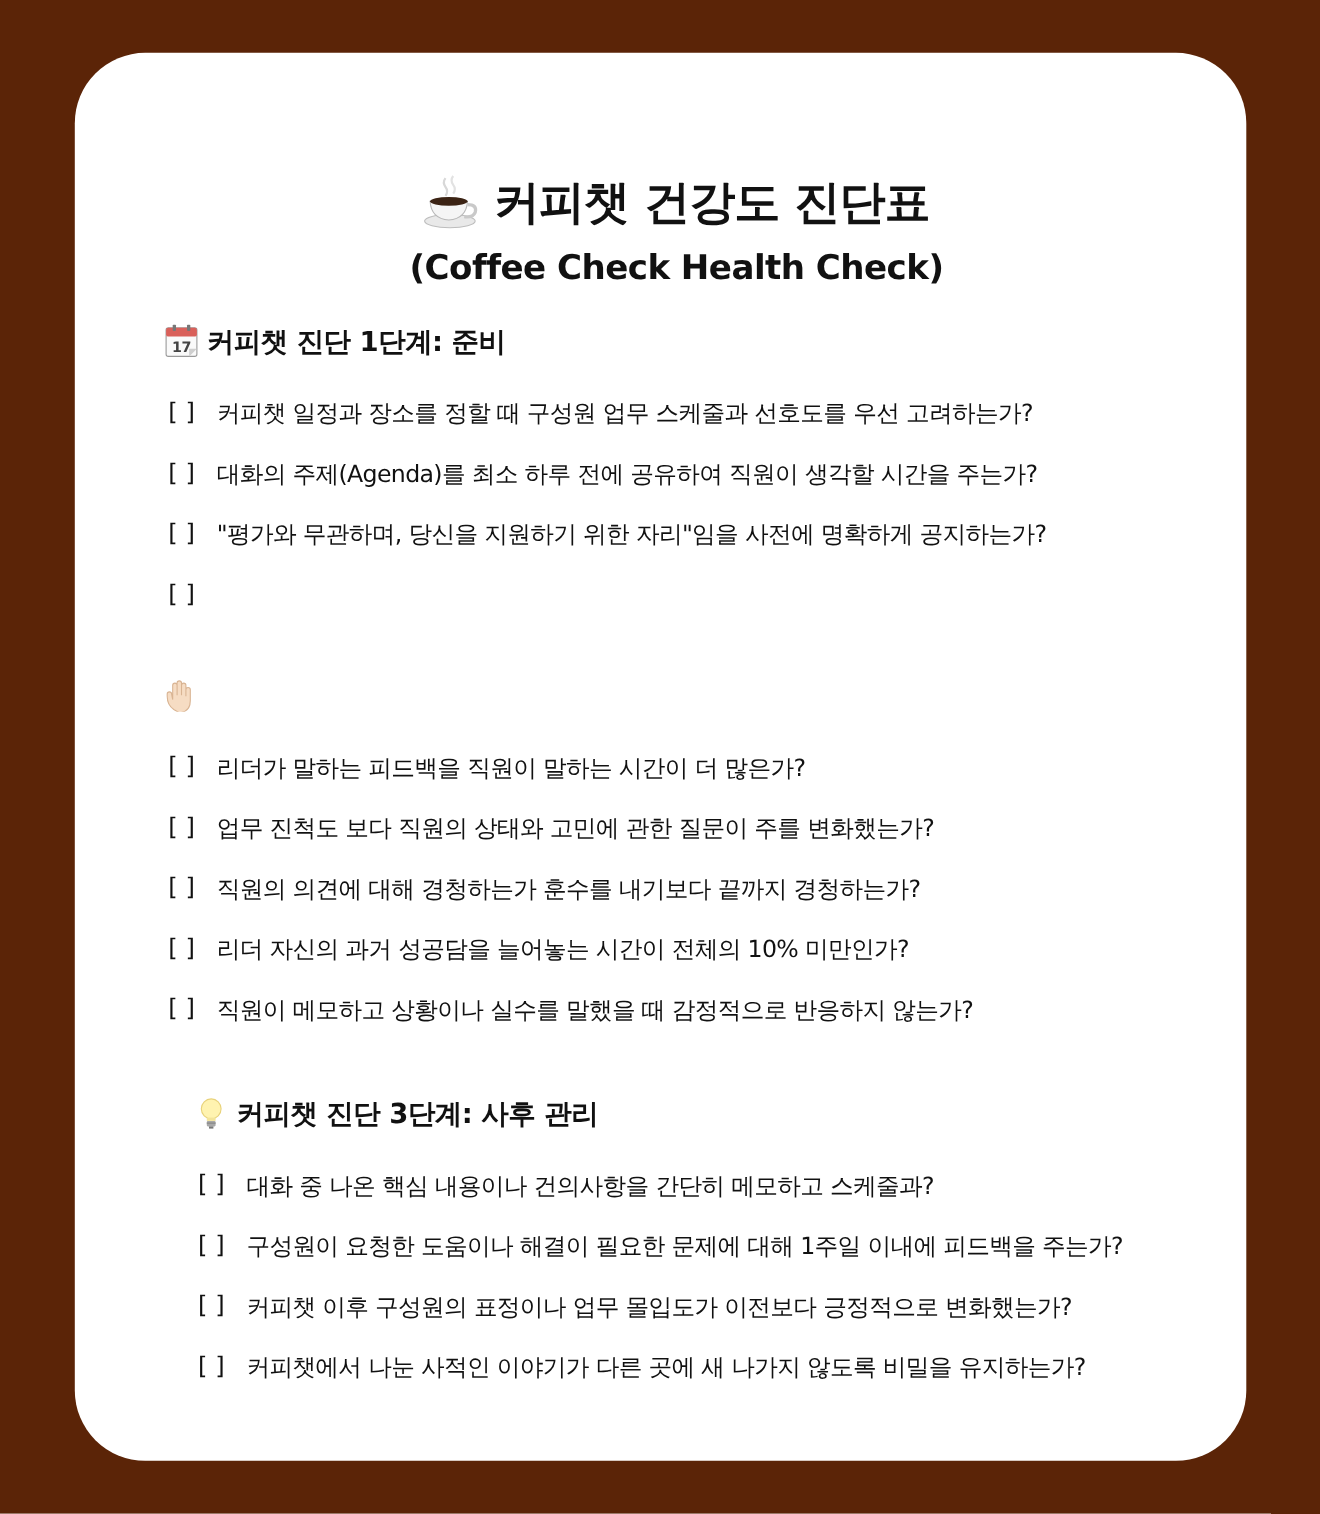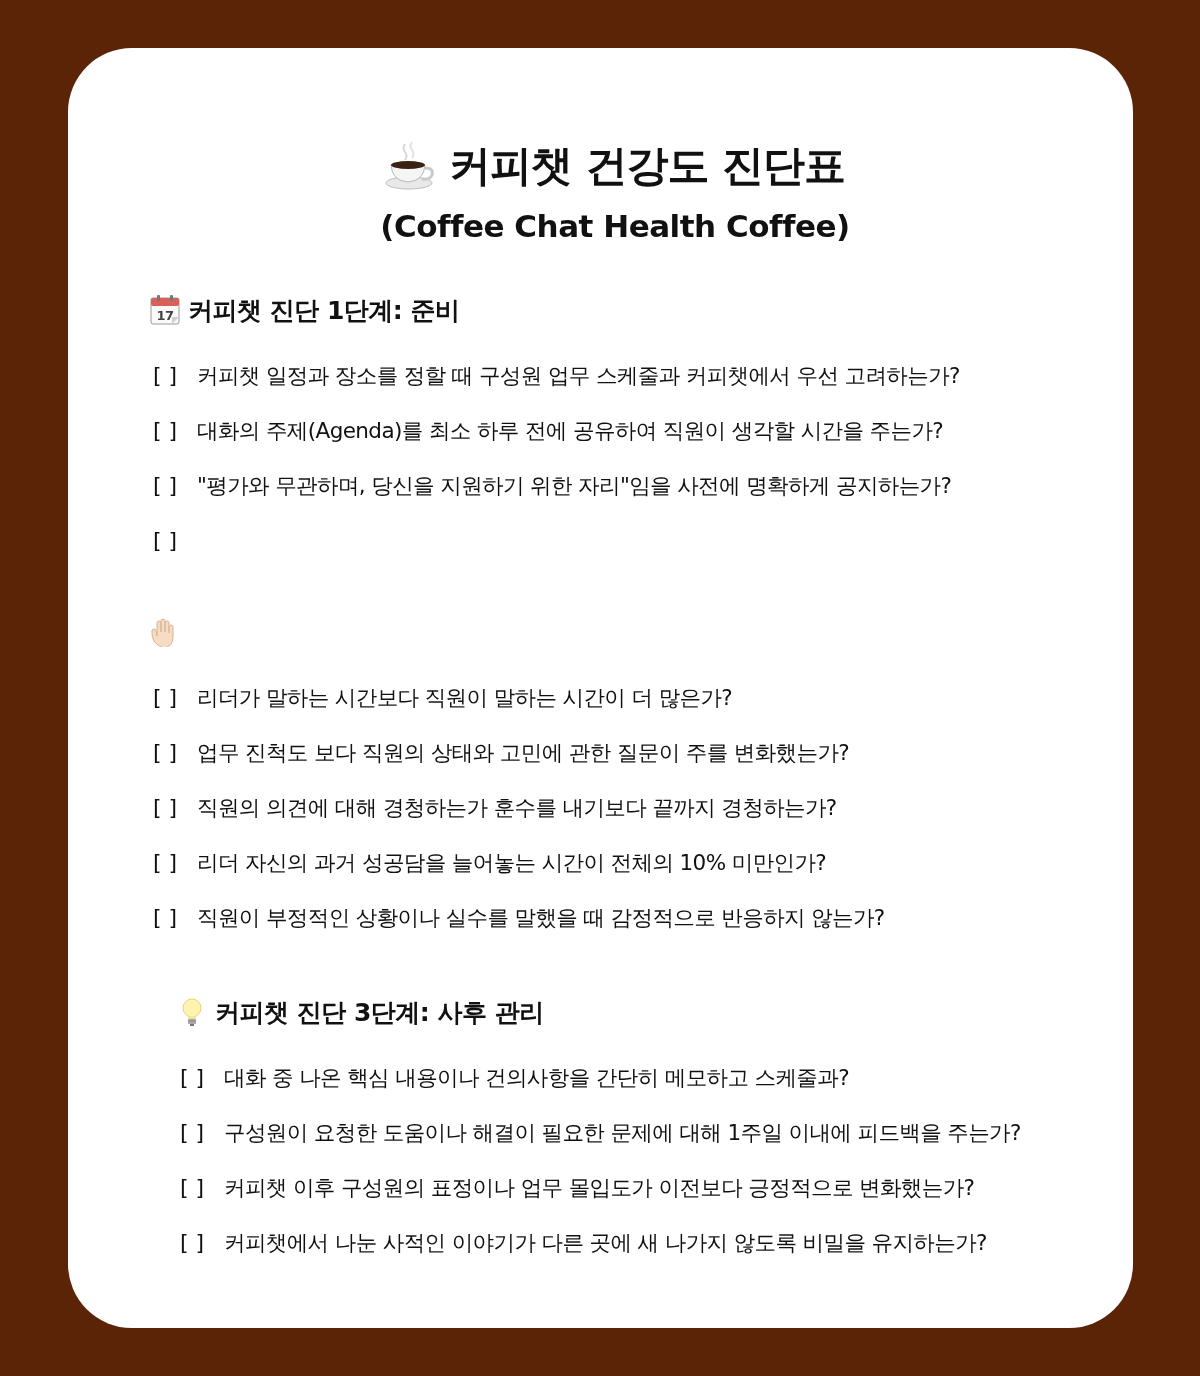--- a/index.html
+++ b/index.html
@@ -21,21 +21,21 @@
       top: 48px;
       width: 1065px;
       height: 1280px;
       background: #ffffff;
       border-radius: 64px;
     }
     .title-block {
       position: absolute;
       left: 0;
       right: 0;
-      top: 88px;
+      top: 106px;
       text-align: center;
       margin-left: 29px;
     }
     .title-line {
       font-size: 42px;
       font-weight: bold;
       line-height: 60px;
       letter-spacing: -1px;
       display: flex;
       align-items: center;
@@ -107,41 +107,41 @@
           <path d="M20 3 q-3 4 0 8 q3 4 0 8" fill="none" stroke="#d8d8d8" stroke-width="2"></path>
           <path d="M27 1 q-3 4 0 8 q3 4 0 8" fill="none" stroke="#e2e2e2" stroke-width="2"></path>
           <ellipse cx="24" cy="42" rx="23" ry="6" fill="#e9e9e9" stroke="#bdbdbd" stroke-width="1"></ellipse>
           <path d="M6 24 h34 q-1 16 -17 17 q-16 -1 -17 -17z" fill="#f5f5f5" stroke="#b8b8b8" stroke-width="1"></path>
           <ellipse cx="23" cy="24" rx="17" ry="4" fill="#3b2314"></ellipse>
           <path d="M40 27 q9 0 7 7 q-2 5 -10 4" fill="none" stroke="#c9c9c9" stroke-width="3"></path>
         </svg>
       </span>
       <span>커피챗 건강도 진단표</span>
     </div>
-    <div class="subtitle-line">(Coffee Chat Health Coffee)</div>
+    <div class="subtitle-line">(Coffee Check Health Check)</div>
   </div>
 
   <div class="section" id="sec1">
     <div class="section-heading">
       <span class="emoji">
         <svg width="30" height="30" viewBox="0 0 30 30">
           <rect x="1" y="3" width="28" height="26" rx="2" fill="#fafafa" stroke="#9a9a9a" stroke-width="1"></rect>
           <rect x="1" y="3" width="28" height="8" rx="2" fill="#d9605a"></rect>
           <rect x="7" y="0" width="3" height="6" rx="1" fill="#777"></rect>
           <rect x="20" y="0" width="3" height="6" rx="1" fill="#777"></rect>
           <text x="15" y="25" text-anchor="middle" font-size="13" font-family="DejaVu Sans, sans-serif" fill="#444">17</text>
           <path d="M29 22 l-7 7 v-7z" fill="#cfcfcf"></path>
         </svg>
       </span>
       <span>커피챗 진단 1단계: 준비</span>
     </div>
     <div class="items">
       <div class="item">
         <span class="checkbox">[   ]</span>
-        <span class="item-text">커피챗 일정과 장소를 정할 때 구성원 업무 스케줄과 커피챗에서 우선 고려하는가?</span>
+        <span class="item-text">커피챗 일정과 장소를 정할 때 구성원 업무 스케줄과 선호도를 우선 고려하는가?</span>
       </div>
       <div class="item">
         <span class="checkbox">[   ]</span>
         <span class="item-text">대화의 주제(Agenda)를 최소 하루 전에 공유하여 직원이 생각할 시간을 주는가?</span>
       </div>
       <div class="item">
         <span class="checkbox">[   ]</span>
         <span class="item-text">"평가와 무관하며, 당신을 지원하기 위한 자리"임을 사전에 명확하게 공지하는가?</span>
       </div>
       <div class="item">
@@ -154,37 +154,37 @@
     <div class="section-heading">
       <span class="emoji">
         <svg width="30" height="30" viewBox="0 0 30 30">
           <path d="M8 28 q-6 -4 -6 -12 l0 -2 q0 -2 2 -2 q2 0 2 2 l1 5 l0 -13 q0 -2 2 -2 q2 0 2 2 v9 v-11 q0 -2 2 -2 q2 0 2 2 v11 v-9 q0 -2 2 -2 q2 0 2 2 v10 v-6 q0 -2 2 -2 q2 0 2 2 v10 q0 10 -10 11z" fill="#f6dcc3" stroke="#d9b493" stroke-width="1"></path>
         </svg>
       </span>
     </div>
     <div class="items">
       <div class="item">
         <span class="checkbox">[   ]</span>
-        <span class="item-text">리더가 말하는 시간보다 직원이 말하는 시간이 더 많은가?</span>
+        <span class="item-text">리더가 말하는 피드백을 직원이 말하는 시간이 더 많은가?</span>
       </div>
       <div class="item">
         <span class="checkbox">[   ]</span>
         <span class="item-text">업무 진척도 보다 직원의 상태와 고민에 관한 질문이 주를 변화했는가?</span>
       </div>
       <div class="item">
         <span class="checkbox">[   ]</span>
         <span class="item-text">직원의 의견에 대해 경청하는가 훈수를 내기보다 끝까지 경청하는가?</span>
       </div>
       <div class="item">
         <span class="checkbox">[   ]</span>
         <span class="item-text">리더 자신의 과거 성공담을 늘어놓는 시간이 전체의 10% 미만인가?</span>
       </div>
       <div class="item">
         <span class="checkbox">[   ]</span>
-        <span class="item-text">직원이 부정적인 상황이나 실수를 말했을 때 감정적으로 반응하지 않는가?</span>
+        <span class="item-text">직원이 메모하고 상황이나 실수를 말했을 때 감정적으로 반응하지 않는가?</span>
       </div>
     </div>
   </div>
 
   <div class="section" id="sec3">
     <div class="section-heading">
       <span class="emoji">
         <svg width="30" height="30" viewBox="0 0 30 30">
           <circle cx="15" cy="11" r="9" fill="#fff3b0" stroke="#e8d27a" stroke-width="1"></circle>
           <rect x="11" y="19" width="8" height="3" fill="#f3e49a"></rect>

